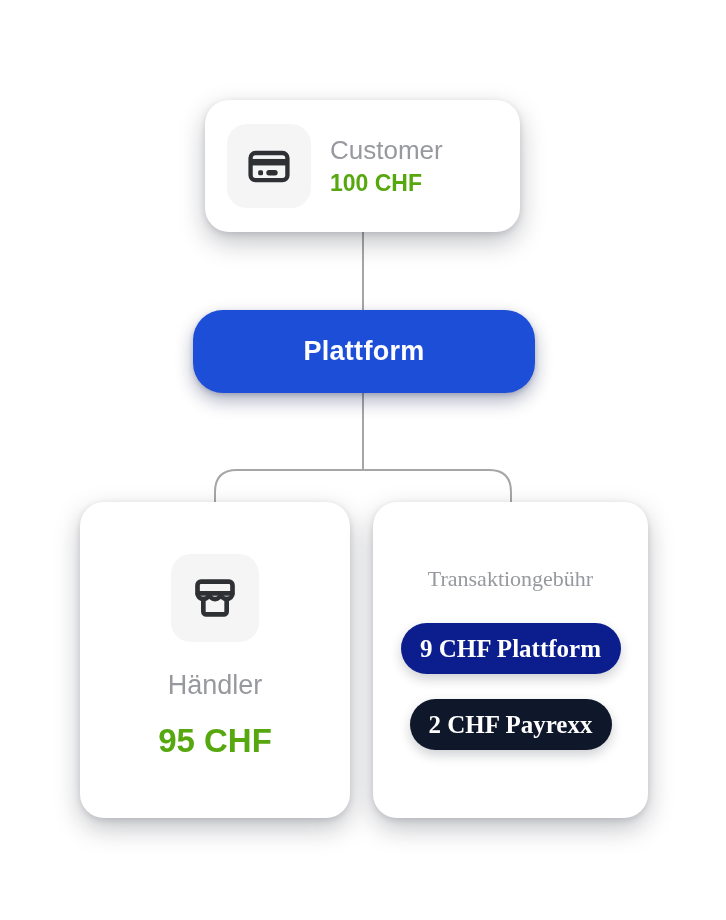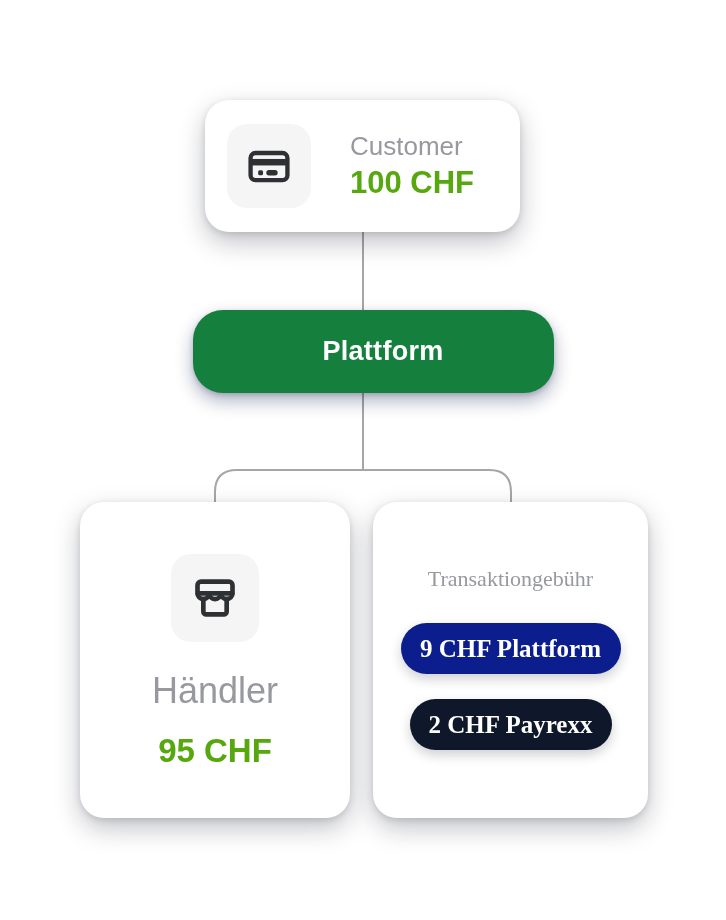--- a/index.html
+++ b/index.html
@@ -8,35 +8,35 @@
     font-family:"Liberation Sans",sans-serif;
   }
   #connector-svg{position:absolute;left:0;top:0;z-index:0;}
   .card{
     position:absolute;background:#ffffff;border-radius:24px;z-index:2;
     box-shadow:0 10px 26px rgba(17,20,34,.26),0 2px 6px rgba(17,20,34,.12);
     box-sizing:border-box;
   }
   
   #customer-card{left:205px;top:100px;width:315px;height:132px;
-    display:flex;align-items:center;padding:0 24px 0 22px;gap:39px;}
+    display:flex;align-items:center;padding:0 24px 0 22px;gap:19px;}
   .icon-box{background:#f5f5f6;border-radius:20px;display:flex;
     align-items:center;justify-content:center;flex:0 0 auto;}
   #customer-card .icon-box{width:84px;height:84px;}
   .node-label{color:#97999e;font-size:26px;line-height:1.15;}
-  .node-amount{font-size:31px;font-weight:700;margin-top:5px;line-height:1.1;}
+  .node-amount{font-size:23px;font-weight:700;margin-top:5px;line-height:1.1;}
   
   #platform-node{position:absolute;left:193px;top:310px;width:342px;height:83px;
     border-radius:30px;display:flex;align-items:center;justify-content:center;
     color:#ffffff;font-size:27px;font-weight:700;z-index:2;letter-spacing:.3px;
     box-shadow:0 8px 18px rgba(10,20,70,.32),0 2px 5px rgba(10,20,70,.18);}
   
   #merchant-card{left:80px;top:502px;width:270px;height:316px;text-align:center;}
   #merchant-card .icon-box{width:88px;height:88px;margin:52px auto 0;}
-  #merchant-card .node-label{margin-top:28px;font-size:36px;}
+  #merchant-card .node-label{margin-top:28px;font-size:27px;}
   #merchant-card .node-amount{font-size:33px;margin-top:22px;}
   
   #fees-card{left:373px;top:502px;width:275px;height:316px;text-align:center;font-family:Liberation Serif, serif;}
   .fees-title{color:#97999e;font-size:22px;margin-top:64px;}
   .fee-pill{height:51px;border-radius:26px;margin:0 auto;color:#ffffff;
     font-size:25px;font-weight:700;line-height:51px;text-align:center;
     box-shadow:0 5px 12px rgba(17,20,34,.20);}
   #fee-pill-0{width:220px;margin-top:31px;}
   #fee-pill-1{width:202px;margin-top:25px;}
   .icon-svg{display:block;}
@@ -60,21 +60,21 @@
         <rect x="14" y="28" width="4.5" height="4.5" rx="1.4" fill="#2e3033"></rect>
         <rect x="21.5" y="27.8" width="10.5" height="5" rx="2.5" fill="#2e3033"></rect>
       </svg>
     </div>
     <div>
       <div class="node-label">Customer</div>
       <div class="node-amount" style="color: rgb(87, 168, 15);">100 CHF</div>
     </div>
   </div>
 
-  <div id="platform-node" style="background-color: #15803d; padding-left: 19px;">Plattform</div>
+  <div id="platform-node" style="background-color: #1d4ed8;">Plattform</div>
 
   <div class="card" id="merchant-card">
     <div class="icon-box">
       <svg class="icon-svg" width="56" height="56" viewBox="0 0 48 48">
         <path d="M14,23 V35.5 a2.5,2.5 0 0 0 2.5,2.5 h15 a2.5,2.5 0 0 0 2.5,-2.5 V23" fill="none" stroke="#2e3033" stroke-width="4" stroke-linejoin="round"></path>
         <path d="M12,10 h24 a3,3 0 0 1 3,3 v7 h-30 v-7 a3,3 0 0 1 3,-3 z" fill="none" stroke="#2e3033" stroke-width="4" stroke-linejoin="round"></path>
         <path d="M9,20 a5,5 0 0 0 10,0 M19,20 a5,5 0 0 0 10,0 M29,20 a5,5 0 0 0 10,0" fill="none" stroke="#2e3033" stroke-width="4"></path>
       </svg>
     </div>
     <div class="node-label">Händler</div>

